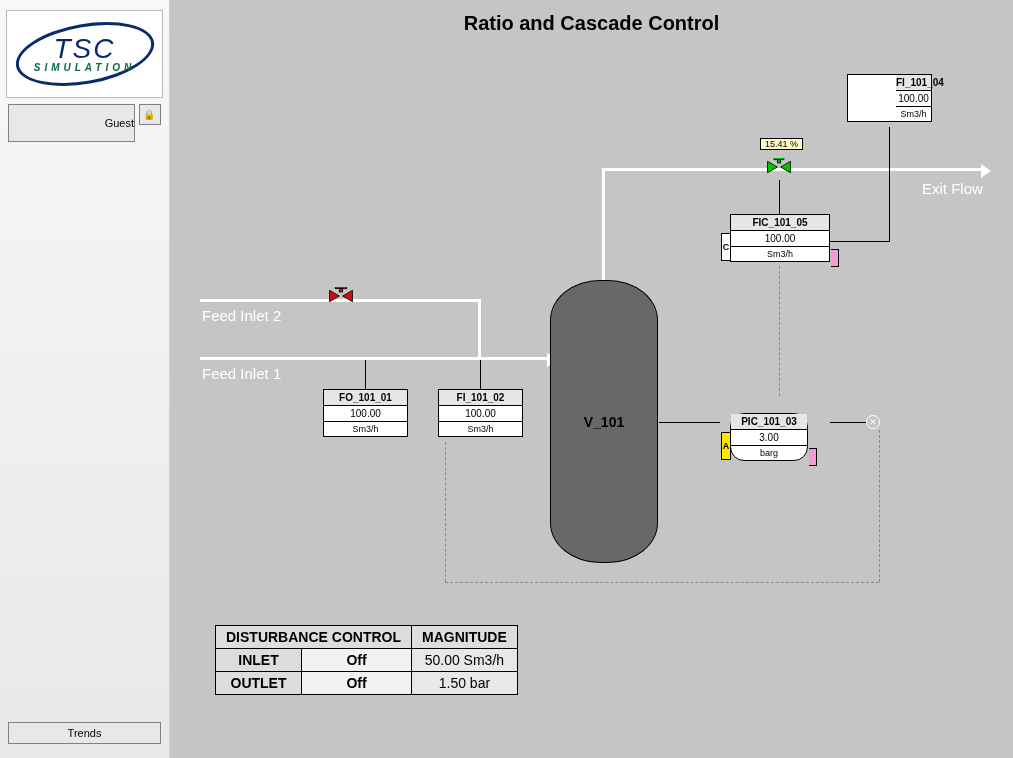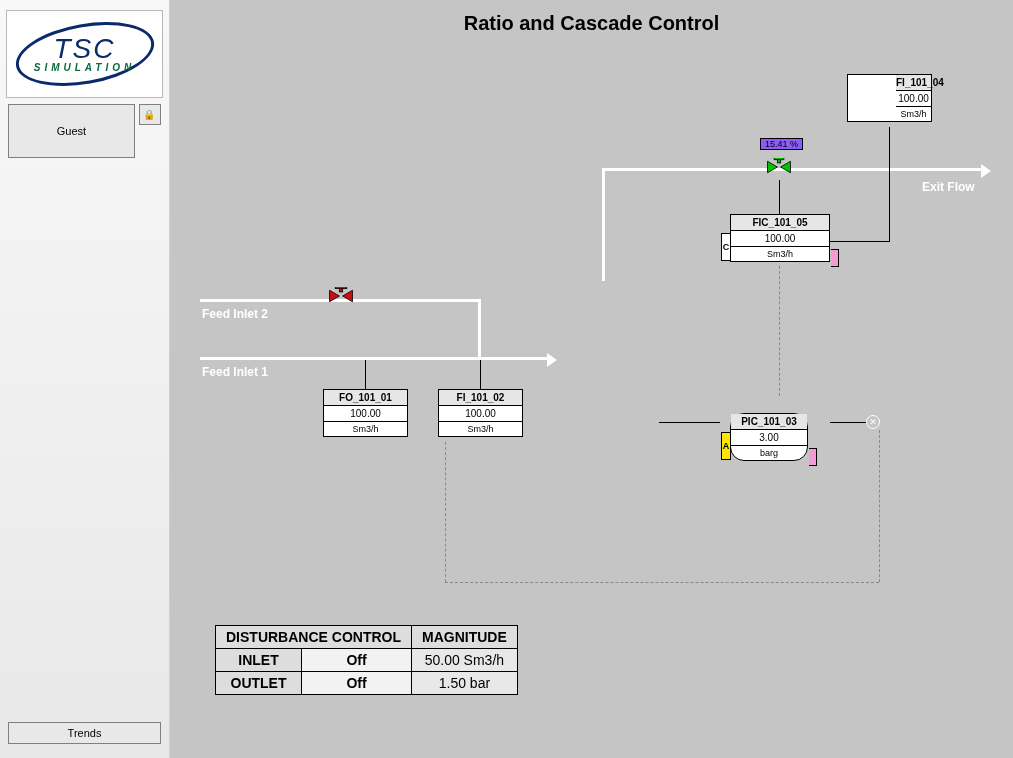--- a/index.html
+++ b/index.html
@@ -51,21 +51,21 @@
   .chev-down::after { content:"▾"; font-size:10px; }
   .icon-btn {
     width:22px; height:21px;
     border:1px solid #808080; background:#e8e8e8;
     display:flex; align-items:center; justify-content:center;
     font-size:10px;
   }
   .side-row2 { display:flex; gap:4px; margin:6px 8px 0 8px; }
   .user-btn {
     flex:1; border:1px solid #808080; background:#e8e8e8;
-    font-size:11px; padding:20px 0; text-align:center;
+    font-size:11px; padding:12px 0; text-align:right;
   }
   .trends-btn {
     position:absolute; left:8px; right:8px; bottom:14px;
     border:1px solid #808080; background:#e8e8e8;
     font-size:11px; padding:4px 0; text-align:center;
   }
   
   .canvas {
     position:absolute; left:170px; top:0; right:0; bottom:0;
     background:#c5c5c5;
@@ -108,30 +108,30 @@
   .valve {
     position:absolute; width:28px; height:18px;
   }
   .valve-closed { color:#cc1010; }
   .valve-open   { color:#00c400; }
   .valve svg { width:100%; height:100%; }
   .valve-body { fill:currentColor; stroke:#000; stroke-width:1; }
   .valve-stem { stroke:#000; stroke-width:1; fill:currentColor; }
   .valve-pct {
     position:absolute; font-size:9px; border:1px solid #000;
-    background:#8b5cf6; padding:0 4px; white-space:nowrap;
+    background:#fef9c3; padding:0 4px; white-space:nowrap;
   }
   
   .pipe-h, .pipe-v {
     position:absolute; background:#fff; border:1px solid #fff;
   }
   .pipe-h { height:3px; }
   .pipe-v { width:3px; }
   .pipe-label {
-    position:absolute; font-size:12px; font-weight:bold; color:#fff;
+    position:absolute; font-size:15px; font-weight:normal; color:#fff;
   }
   .arrow-right::after {
     content:""; position:absolute; right:-10px; top:-5px;
     border-left:10px solid #fff; border-top:7px solid transparent; border-bottom:7px solid transparent;
   }
   
   .sig-h, .sig-v {
     position:absolute; border-top:1px dashed #888; border-left:1px dashed #888;
   }
   .sig-h { height:0; }
@@ -231,20 +231,23 @@
       <rect class="valve-stem" x="12" y="0" width="4" height="6"></rect>
       <rect class="valve-stem" x="7" y="-1" width="14" height="3"></rect>
     </svg>
   </div>
 
   <div class="pipe-v" style="left:308px; top:299px; height:60px;"></div>
 
   <div class="pipe-h arrow-right" style="left:30px; top:357px; width:348px;"></div>
   <div class="pipe-label" style="left:32px; top:365px;">Feed Inlet 1</div>
 
+  <div class="vessel">
+    <span>V_101</span>
+  </div>
 
   <div class="thin-v" style="left:195px; top:360px; height:29px;"></div>
   <div class="tagbox" style="left:153px; top:389px;">
     <div class="tag-head">FO_101_01</div>
     <div class="tag-val">100.00</div>
     <div class="tag-unit">Sm3/h</div>
   </div>
 
   <div class="thin-v" style="left:310px; top:360px; height:29px;"></div>
   <div class="tagbox" style="left:268px; top:389px;">

